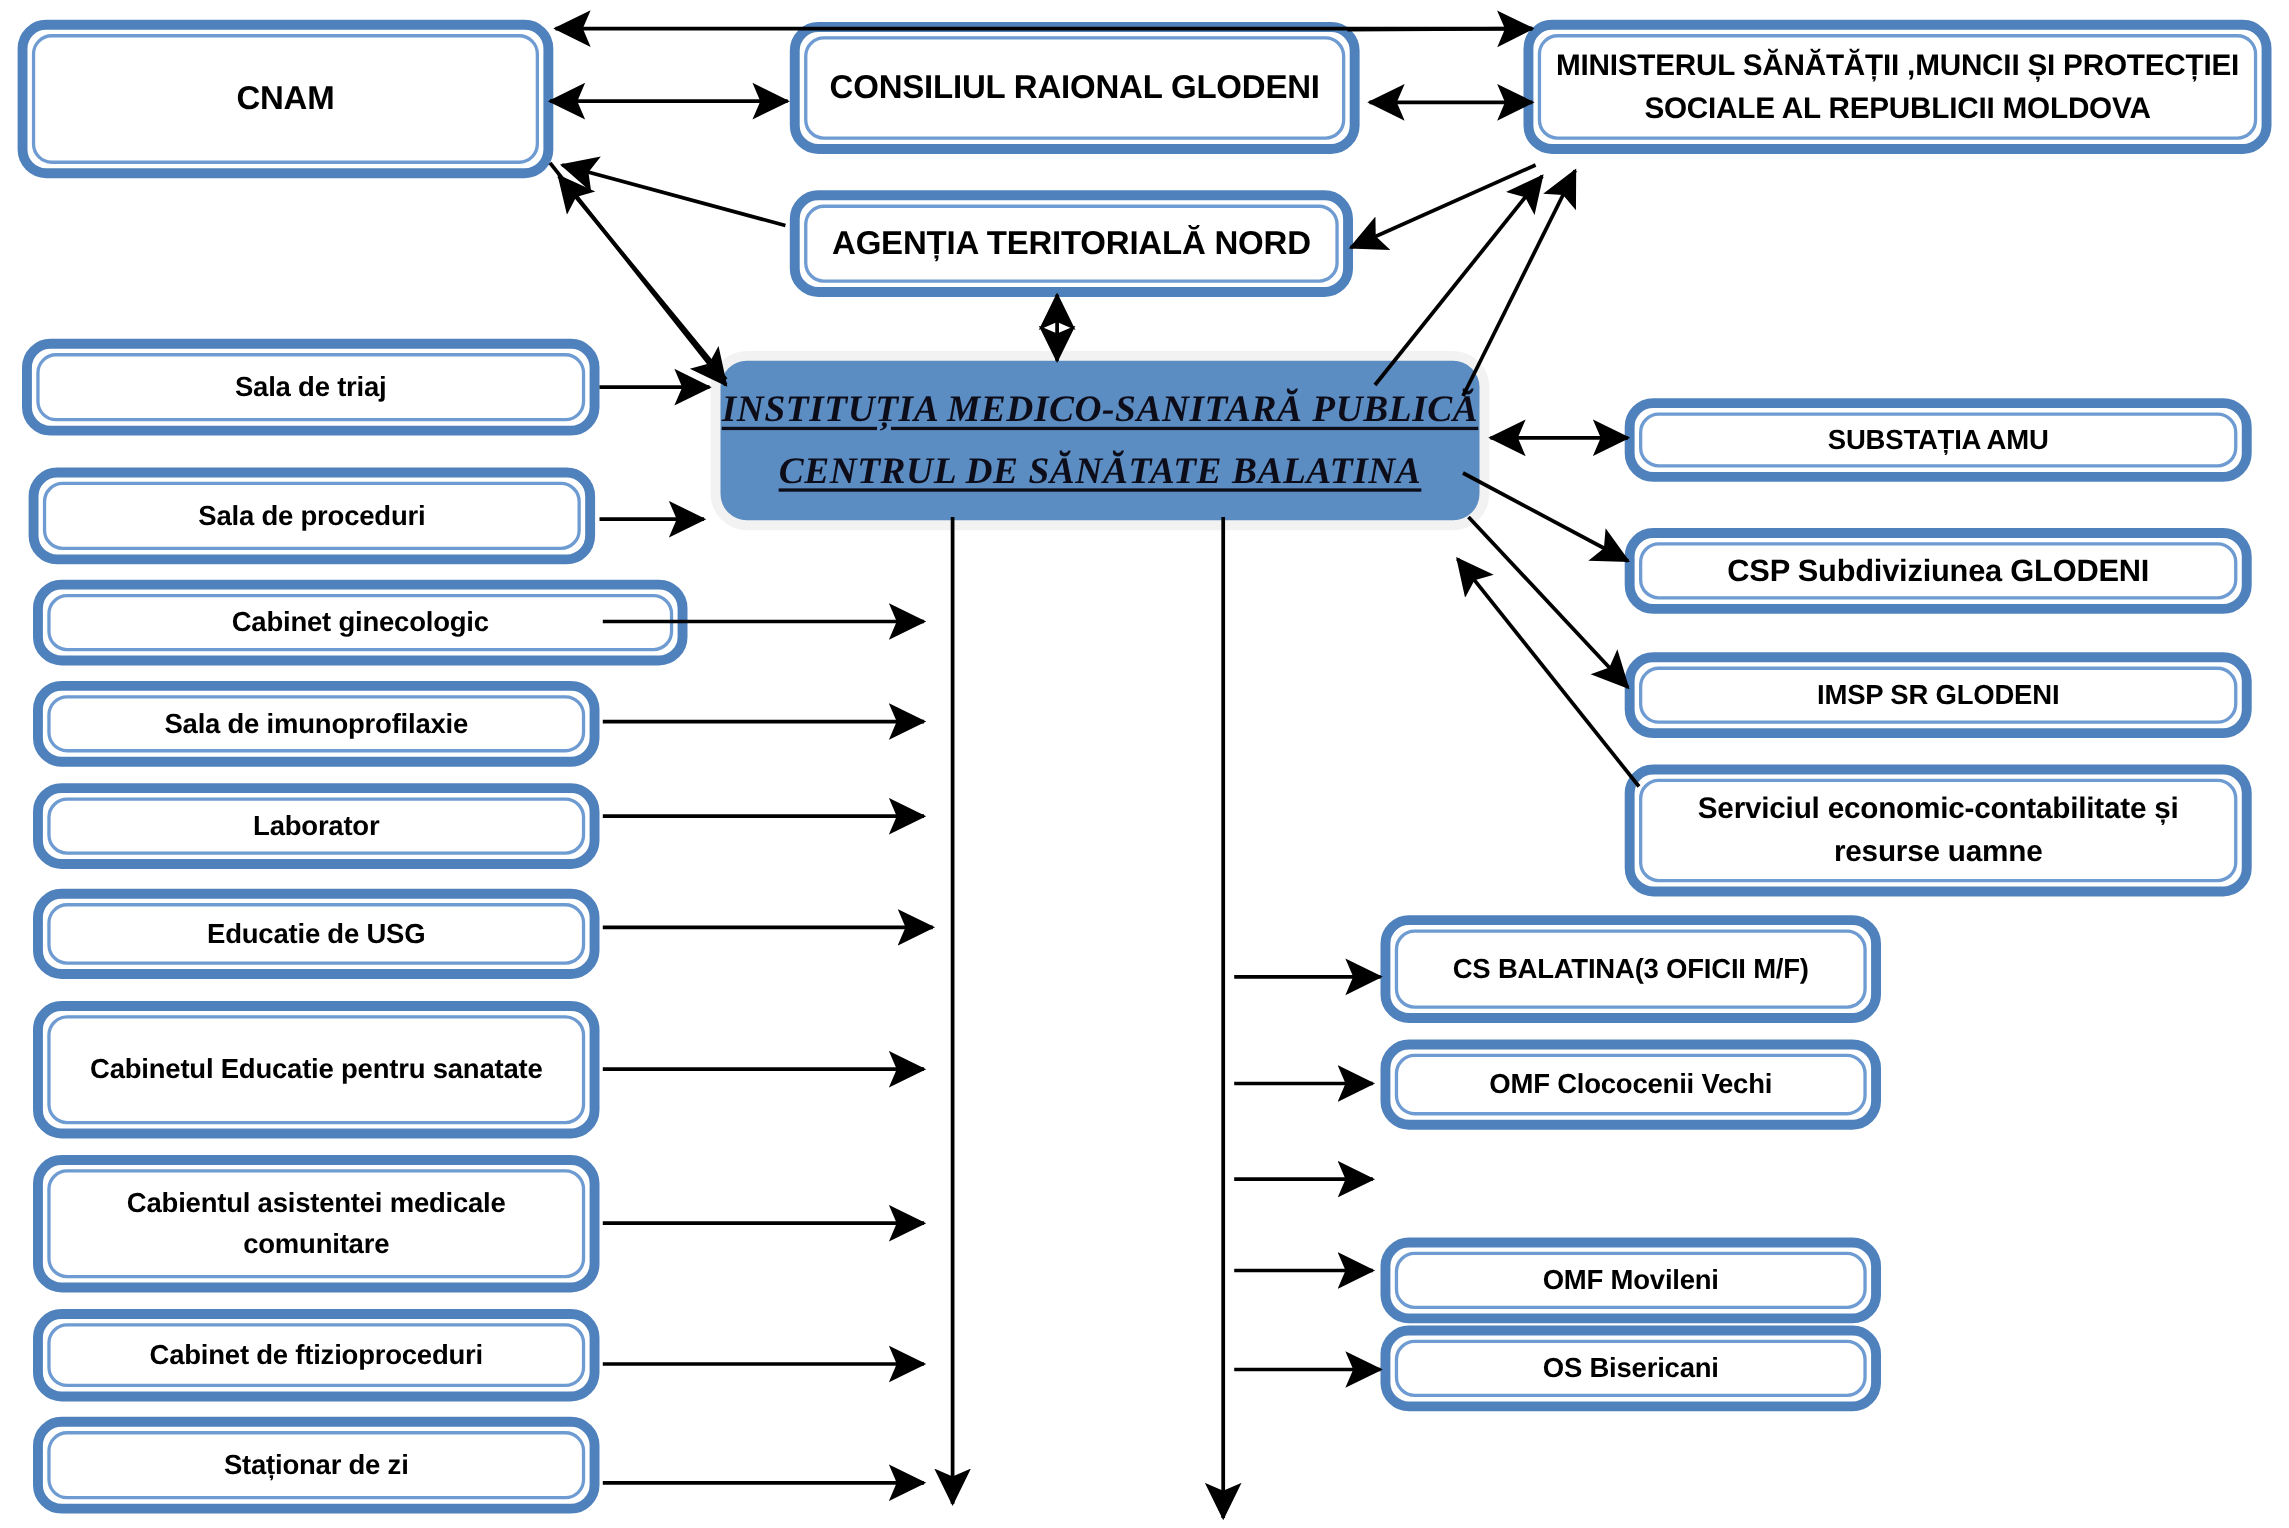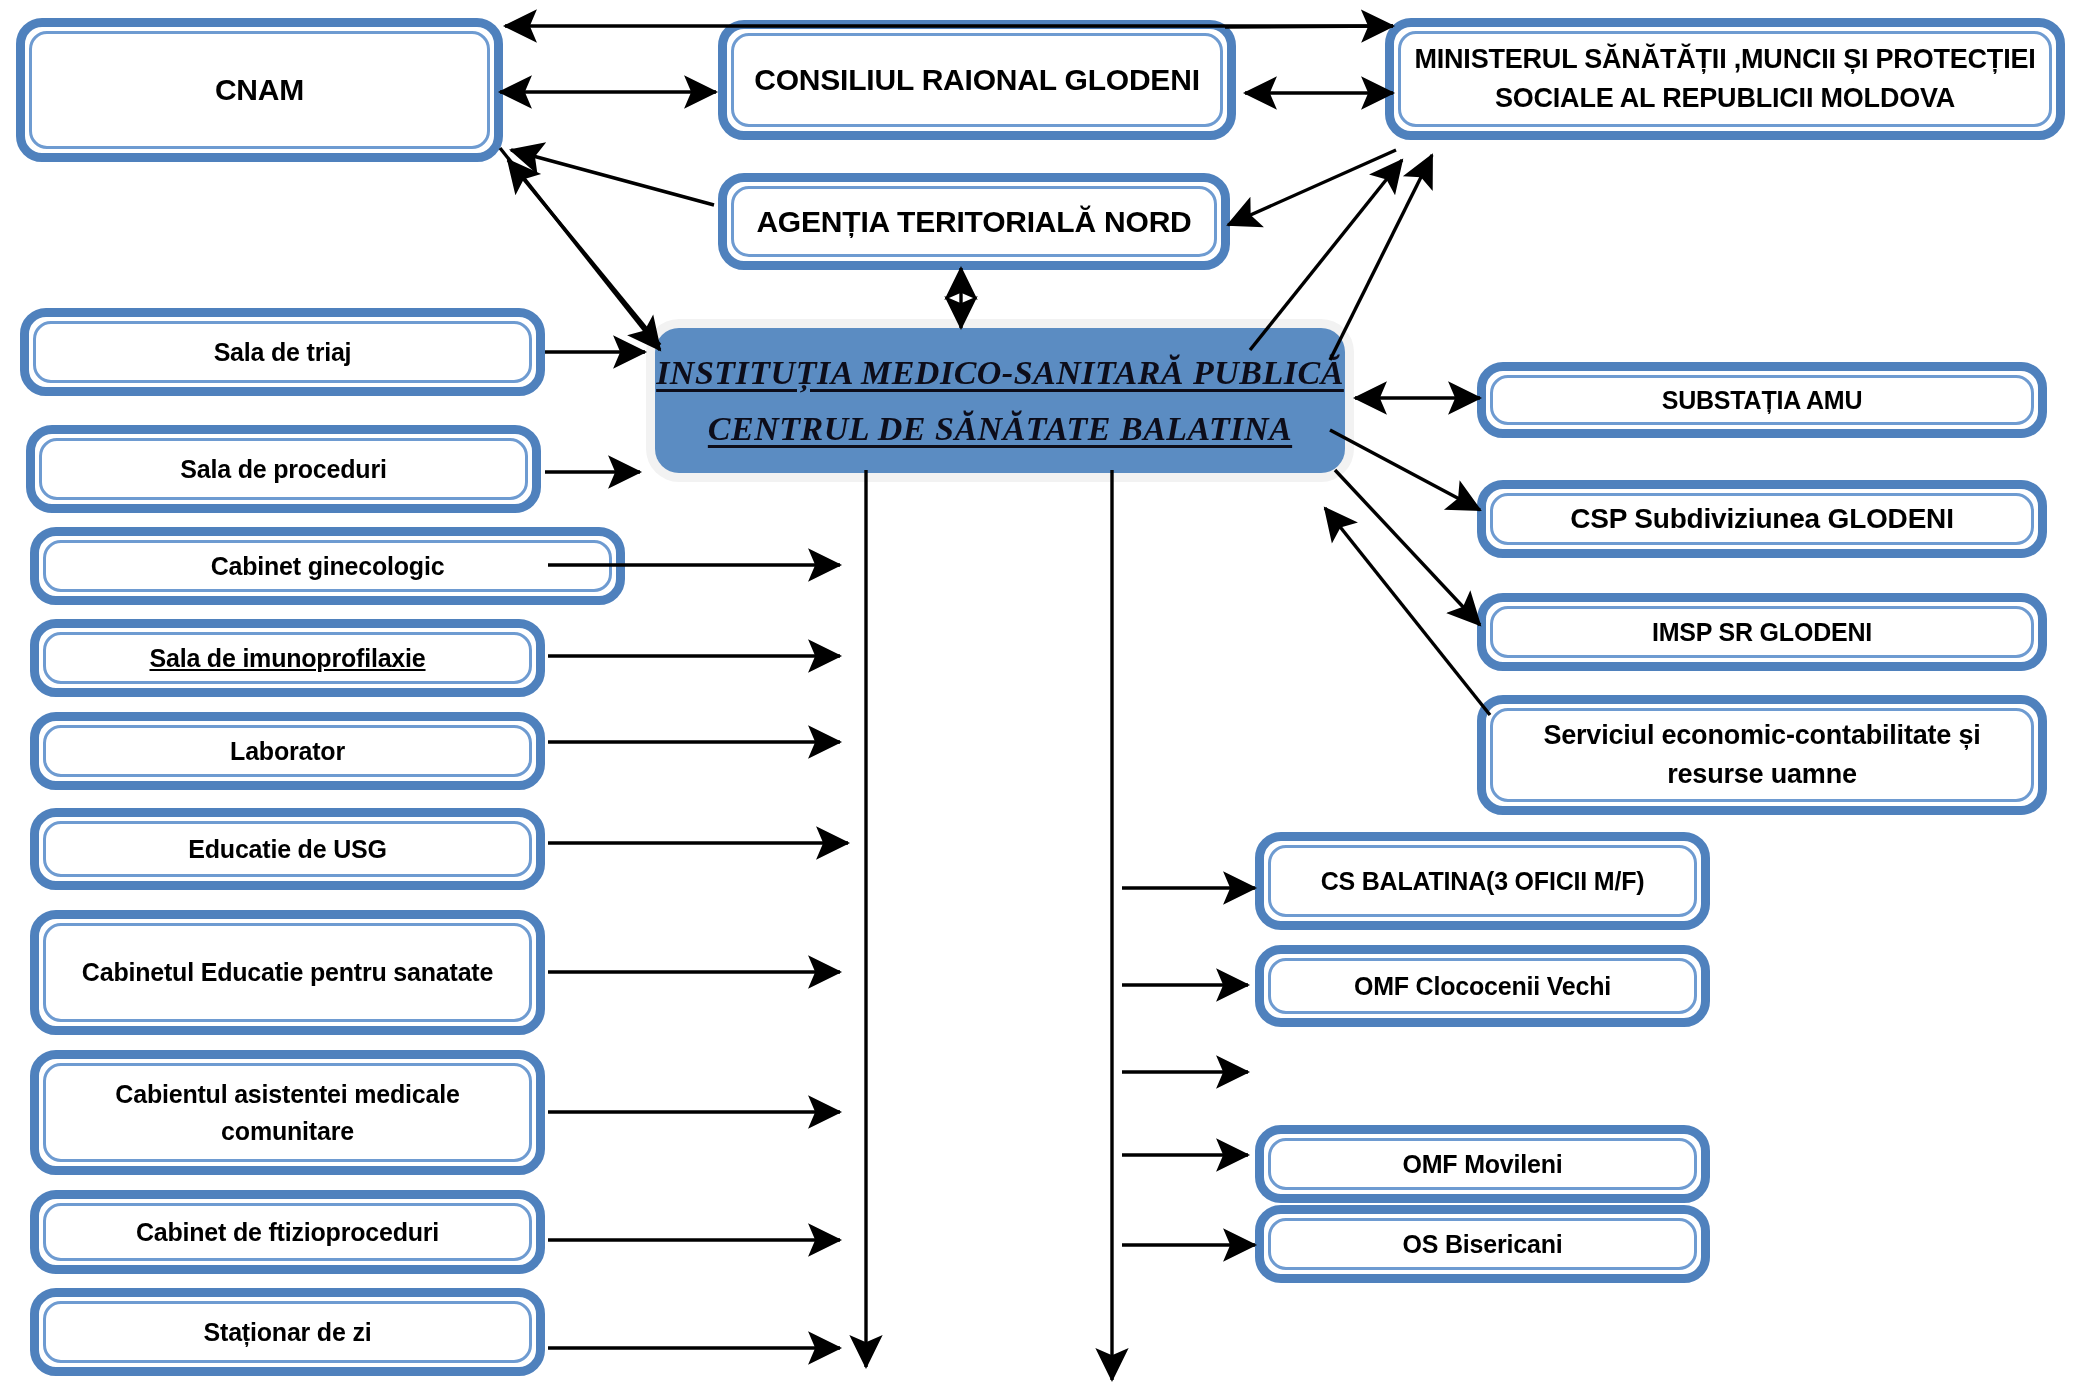--- a/index.html
+++ b/index.html
@@ -204,21 +204,21 @@
       <span class="label">Sala de proceduri</span>
     </div>
   </div>
 
   <div class="node t29" style="left:30px; top:527px; width:595px; height:78px;">
     <div class="inner">
       <span class="label">Cabinet ginecologic</span>
     </div>
   </div>
 
-  <div class="node t29" style="left:30px; top:619px; width:515px; height:78px;text-decoration:underline;">
+  <div class="node t29" style="left:30px; top:619px; width:515px; height:78px;">
     <div class="inner">
       <span class="label">Sala de imunoprofilaxie</span>
     </div>
   </div>
 
   <div class="node t29" style="left:30px; top:712px; width:515px; height:78px;">
     <div class="inner">
       <span class="label">Laborator</span>
     </div>
   </div>

